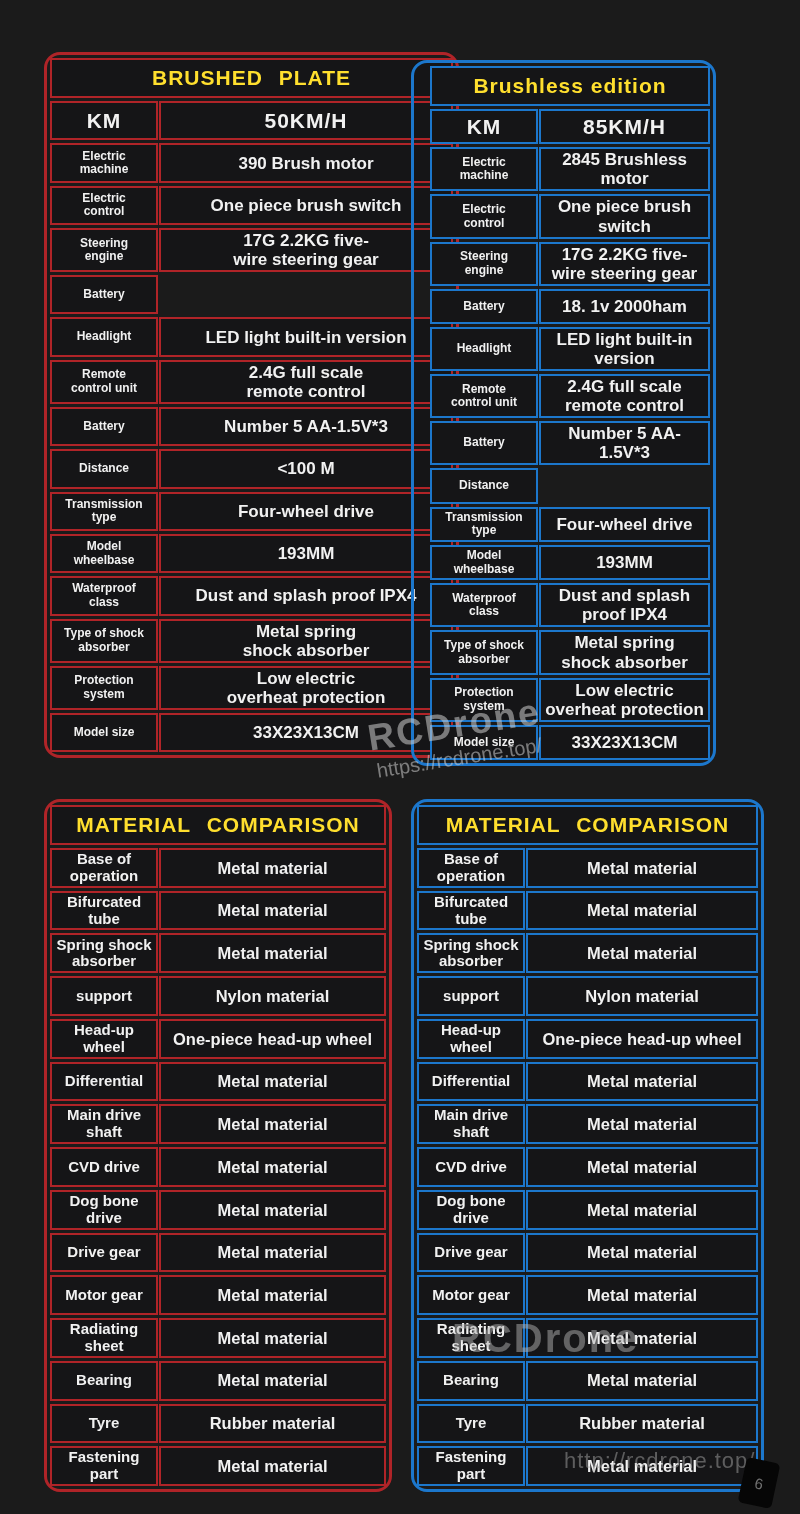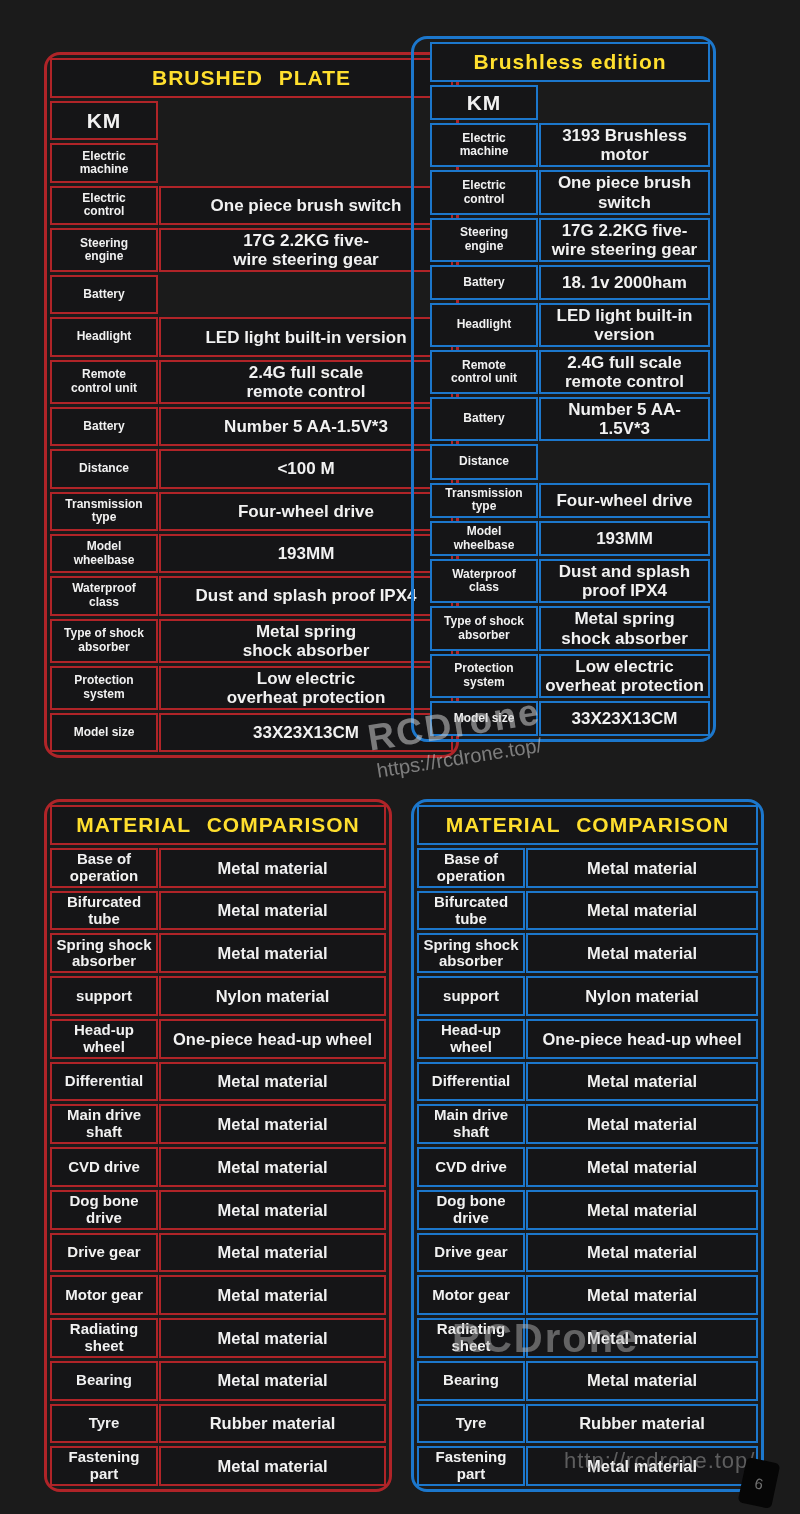--- a/index.html
+++ b/index.html
@@ -1,21 +1,21 @@
 <!DOCTYPE html>
 <html><head>
 <meta charset="utf-8">
 <style>
   html,body{margin:0;padding:0;background:#101010;}
   .stage{position:relative;width:800px;height:1514px;background:#1b1b1b;overflow:hidden;
          font-family:"Liberation Sans",sans-serif;}
   .tbl{position:absolute;box-sizing:border-box;border:3px solid var(--ac);border-radius:16px;
        padding:3px;display:flex;flex-direction:column;gap:3px;}
   #t0{left:44px;top:52px;width:415px;height:706px;}
-  #t1{left:411px;top:36px;width:305px;height:706px;padding-left:16px;}
+  #t1{left:411px;top:60px;width:305px;height:706px;padding-left:16px;}
   #t2{left:44px;top:799px;width:348px;height:693px;}
   #t3{left:411px;top:799px;width:353px;height:693px;}
   .hdr{flex:0 0 40px;box-sizing:border-box;border:2px solid var(--ac);background:#151517;
        display:flex;align-items:center;justify-content:center;color:#ffdf2e;
        font-size:21px;font-weight:bold;letter-spacing:1px;}
   .hdr.ws{word-spacing:9px;}
   .rows{flex:1;display:flex;flex-direction:column;gap:3px;}
   .row{flex:1;display:flex;gap:1px;}
   .cell{box-sizing:border-box;border:2px solid var(--ac);background:#151517;color:#f1f1f1;
         display:flex;align-items:center;justify-content:center;text-align:center;
@@ -40,24 +40,26 @@
 </head>
 <body>
 
 <div class="stage">
 
   <div class="tbl" id="t0" style="--ac: #b02428;">
     <div class="hdr ws">BRUSHED PLATE</div>
     <div class="rows">
         <div class="row">
           <div class="cell lbl">KM</div>
+          <div class="cell val">50KM/H</div>
         </div>
         <div class="row">
           <div class="cell lbl">Electric
 machine</div>
+          <div class="cell val">390 Brush motor</div>
         </div>
         <div class="row">
           <div class="cell lbl">Electric
 control</div>
           <div class="cell val">One piece brush switch</div>
         </div>
         <div class="row">
           <div class="cell lbl">Steering
 engine</div>
           <div class="cell val">17G 2.2KG five-
@@ -116,25 +118,26 @@
           <div class="cell val">33X23X13CM</div>
         </div>
       </div>
   </div>
 
   <div class="tbl" id="t1" style="--ac: #1c77cc;">
     <div class="hdr">Brushless edition</div>
     <div class="rows">
         <div class="row">
           <div class="cell lbl">KM</div>
+          <div class="cell val">85KM/H</div>
         </div>
         <div class="row">
           <div class="cell lbl">Electric
 machine</div>
-          <div class="cell val">3193 Brushless motor</div>
+          <div class="cell val">2845 Brushless motor</div>
         </div>
         <div class="row">
           <div class="cell lbl">Electric
 control</div>
           <div class="cell val">One piece brush switch</div>
         </div>
         <div class="row">
           <div class="cell lbl">Steering
 engine</div>
           <div class="cell val">17G 2.2KG five-

